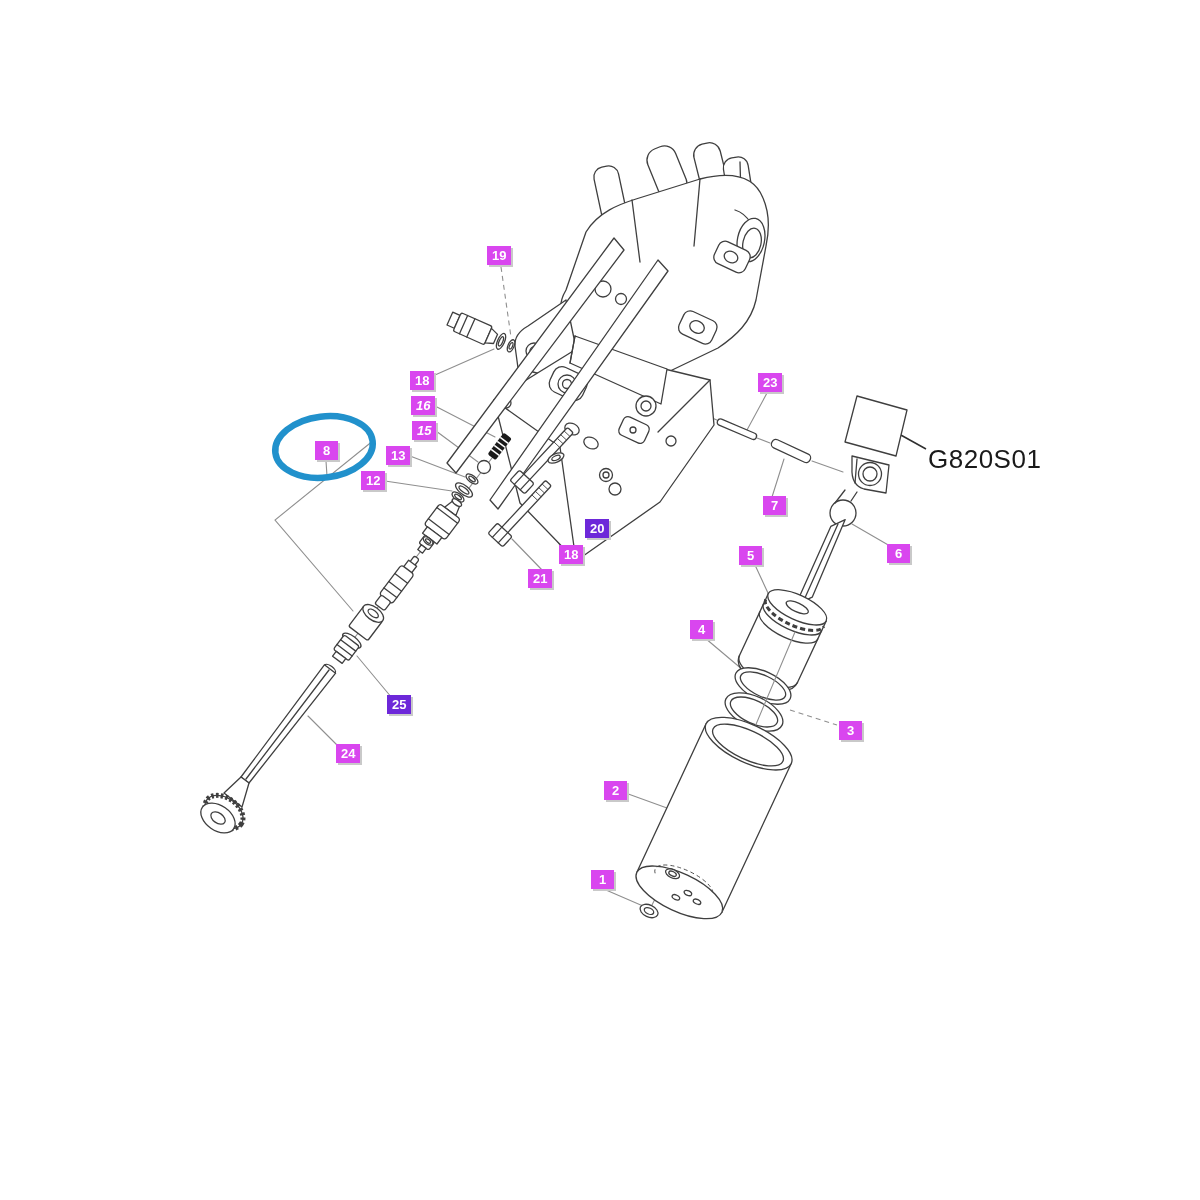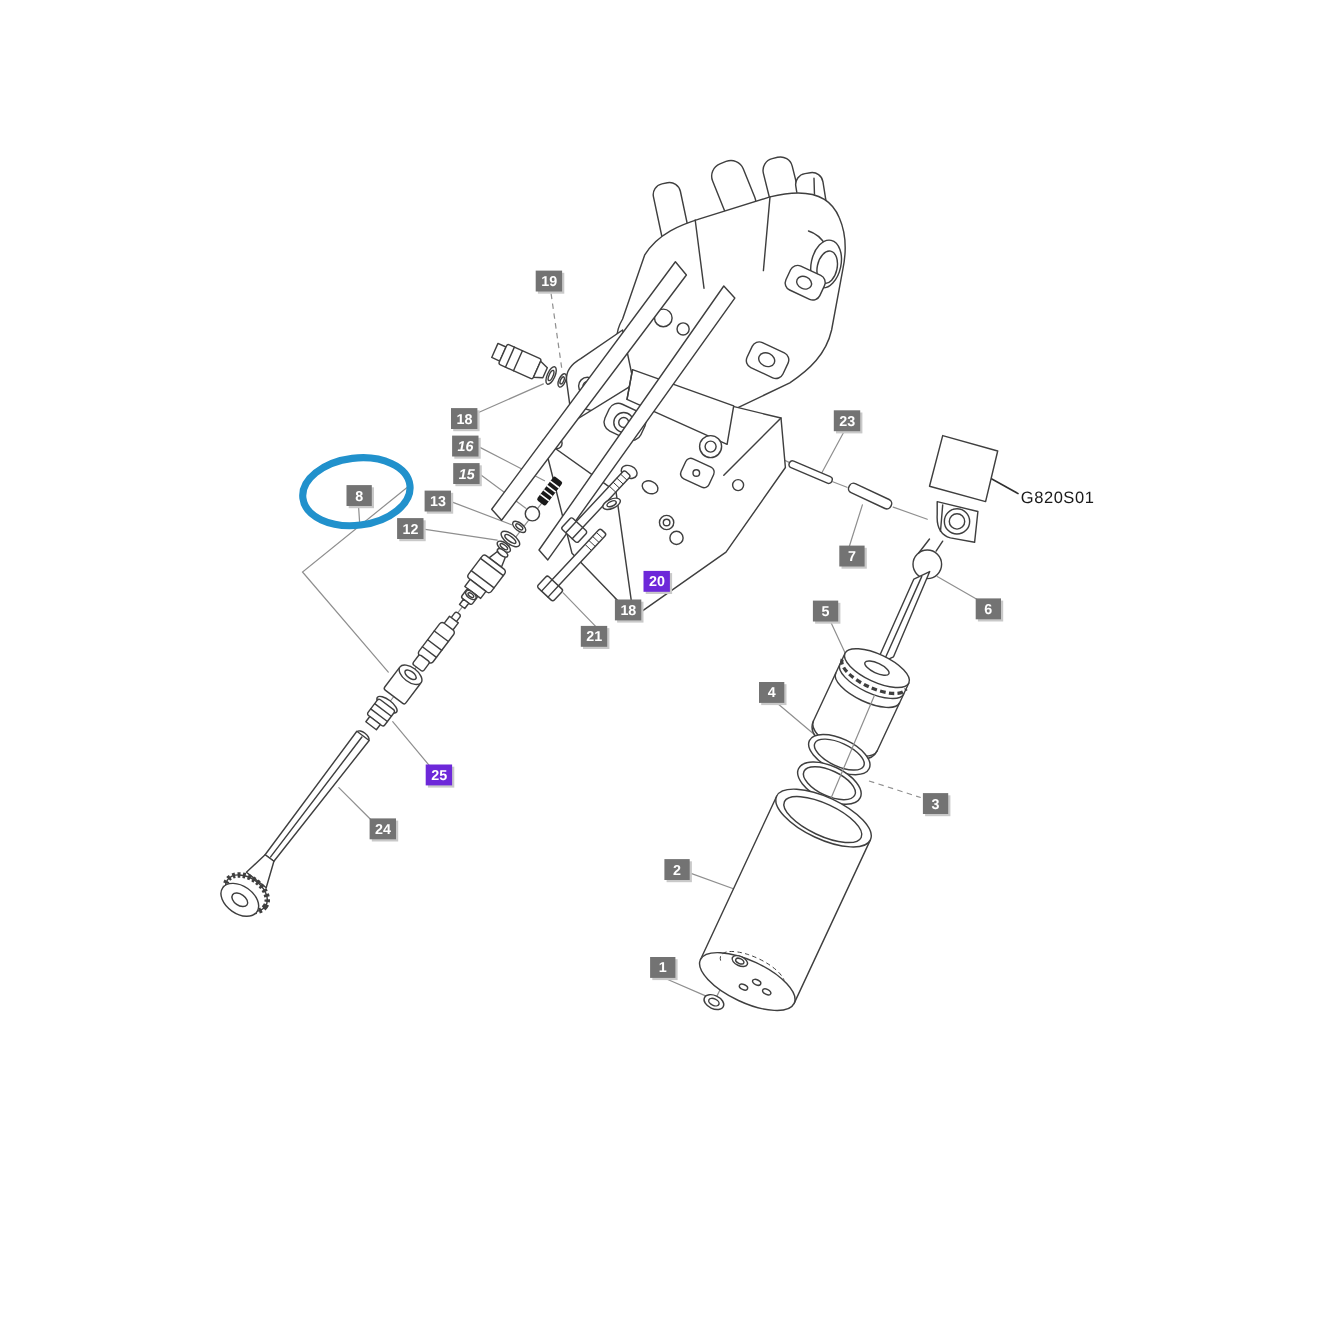--- a/index.html
+++ b/index.html
@@ -1,23 +1,23 @@
 <!DOCTYPE html>
 <html><head>
 <meta charset="utf-8">
 <style>
   html,body{margin:0;padding:0;background:#ffffff;}
   #stage{position:relative;width:1200px;height:1200px;background:#ffffff;overflow:hidden;
          font-family:"Liberation Sans", sans-serif;}
   #artwork{position:absolute;left:0;top:0;}
   .plabel{position:absolute;min-width:13px;height:19px;line-height:19px;padding:0 5px;
-          background:#737373;color:#ffffff;font-size:13px;font-weight:bold;text-align:center;
+          background:#d946ef;color:#ffffff;font-size:13px;font-weight:bold;text-align:center;
           box-shadow:2px 2px 0 #c9c9c9;cursor:pointer;user-select:none;}
   .plabel.hl{background:#6d28d9;}
-  #part-code{position:absolute;color:#1a1a1a;font-size:15px;letter-spacing:0.5px;white-space:nowrap;}
+  #part-code{position:absolute;color:#1a1a1a;font-size:26px;letter-spacing:0.5px;white-space:nowrap;}
   svg *{vector-effect:non-scaling-stroke;}
   .ln{fill:none;stroke:#3f3f3f;stroke-width:1.3;stroke-linecap:round;stroke-linejoin:round;}
   .wh{fill:#ffffff;stroke:#3f3f3f;stroke-width:1.3;stroke-linecap:round;stroke-linejoin:round;}
   .ld{fill:none;stroke:#8f8f8f;stroke-width:1.1;stroke-linecap:round;}
   .ldd{fill:none;stroke:#8f8f8f;stroke-width:1.1;stroke-dasharray:5 4;}
 </style>
 </head>
 <body>
 
 <div id="stage">

